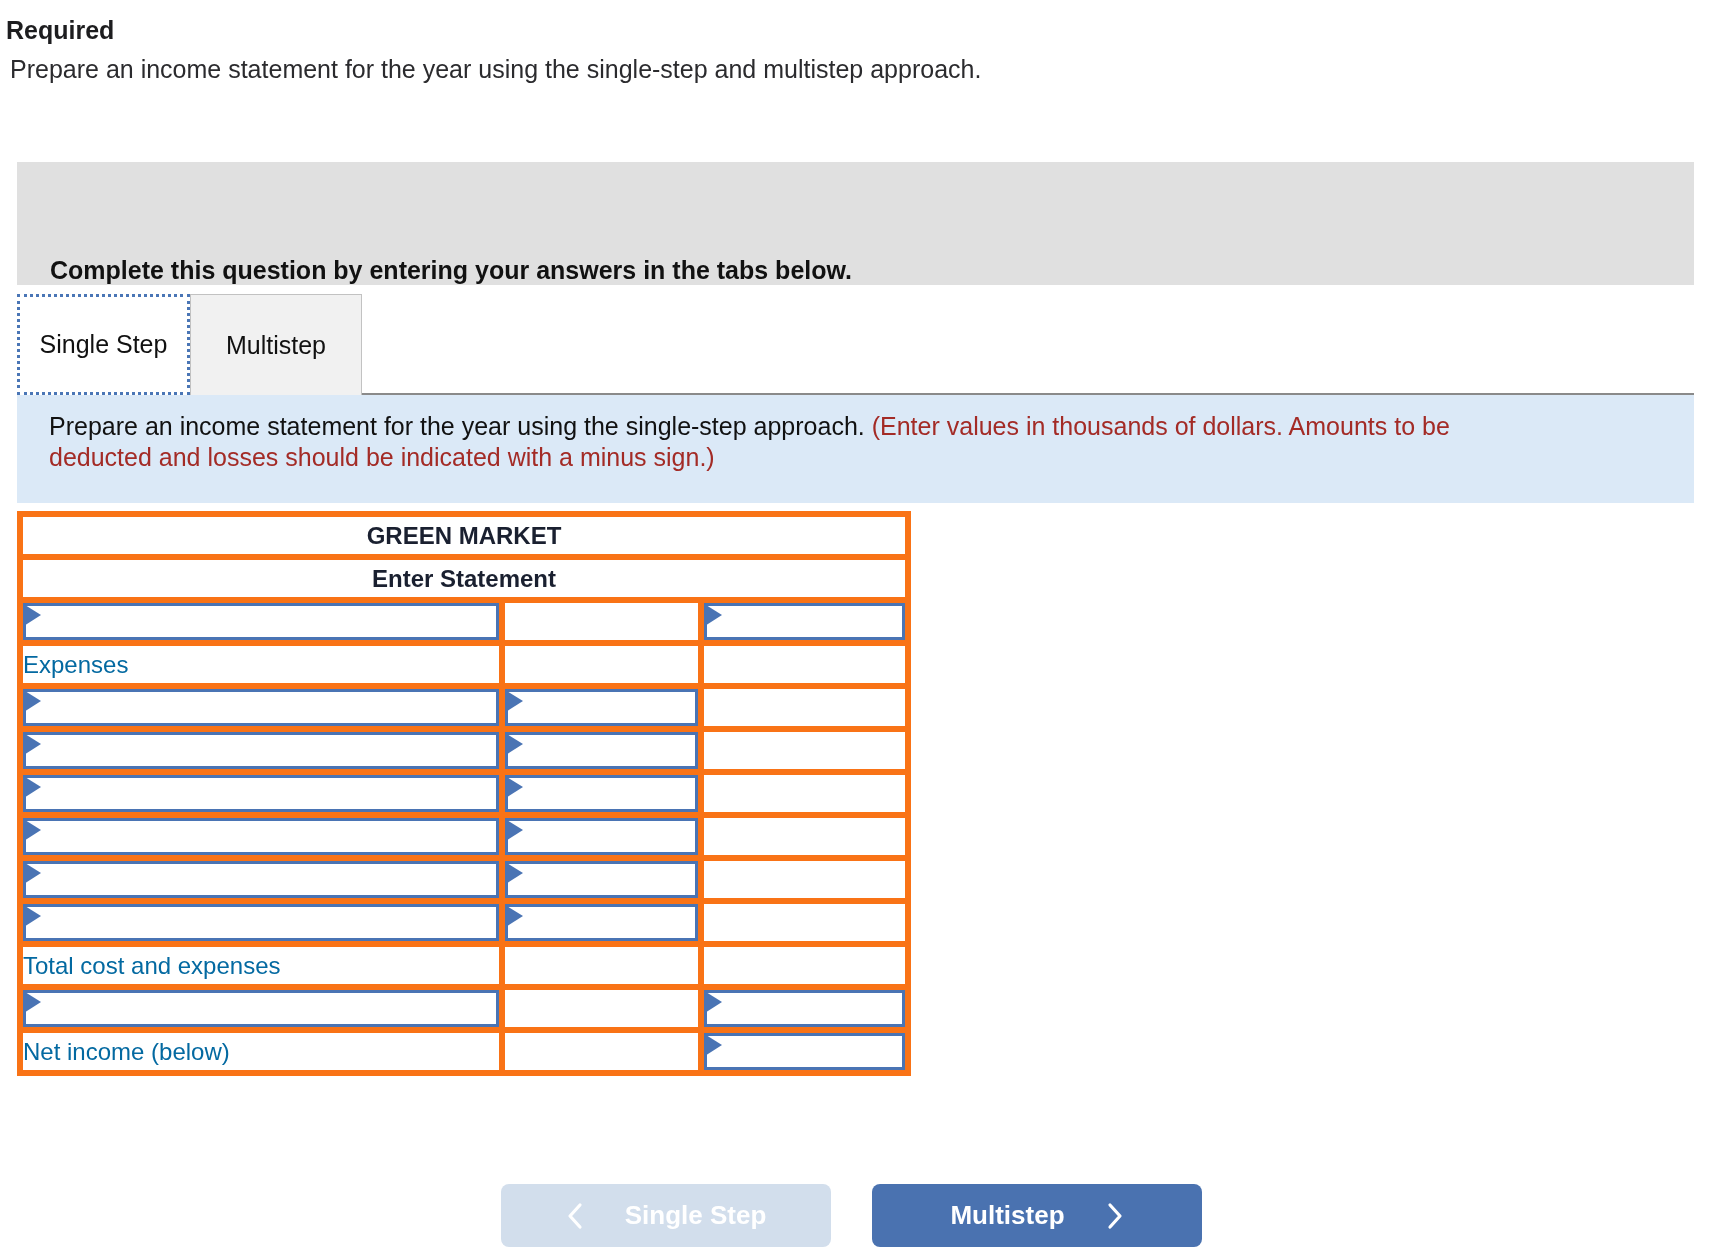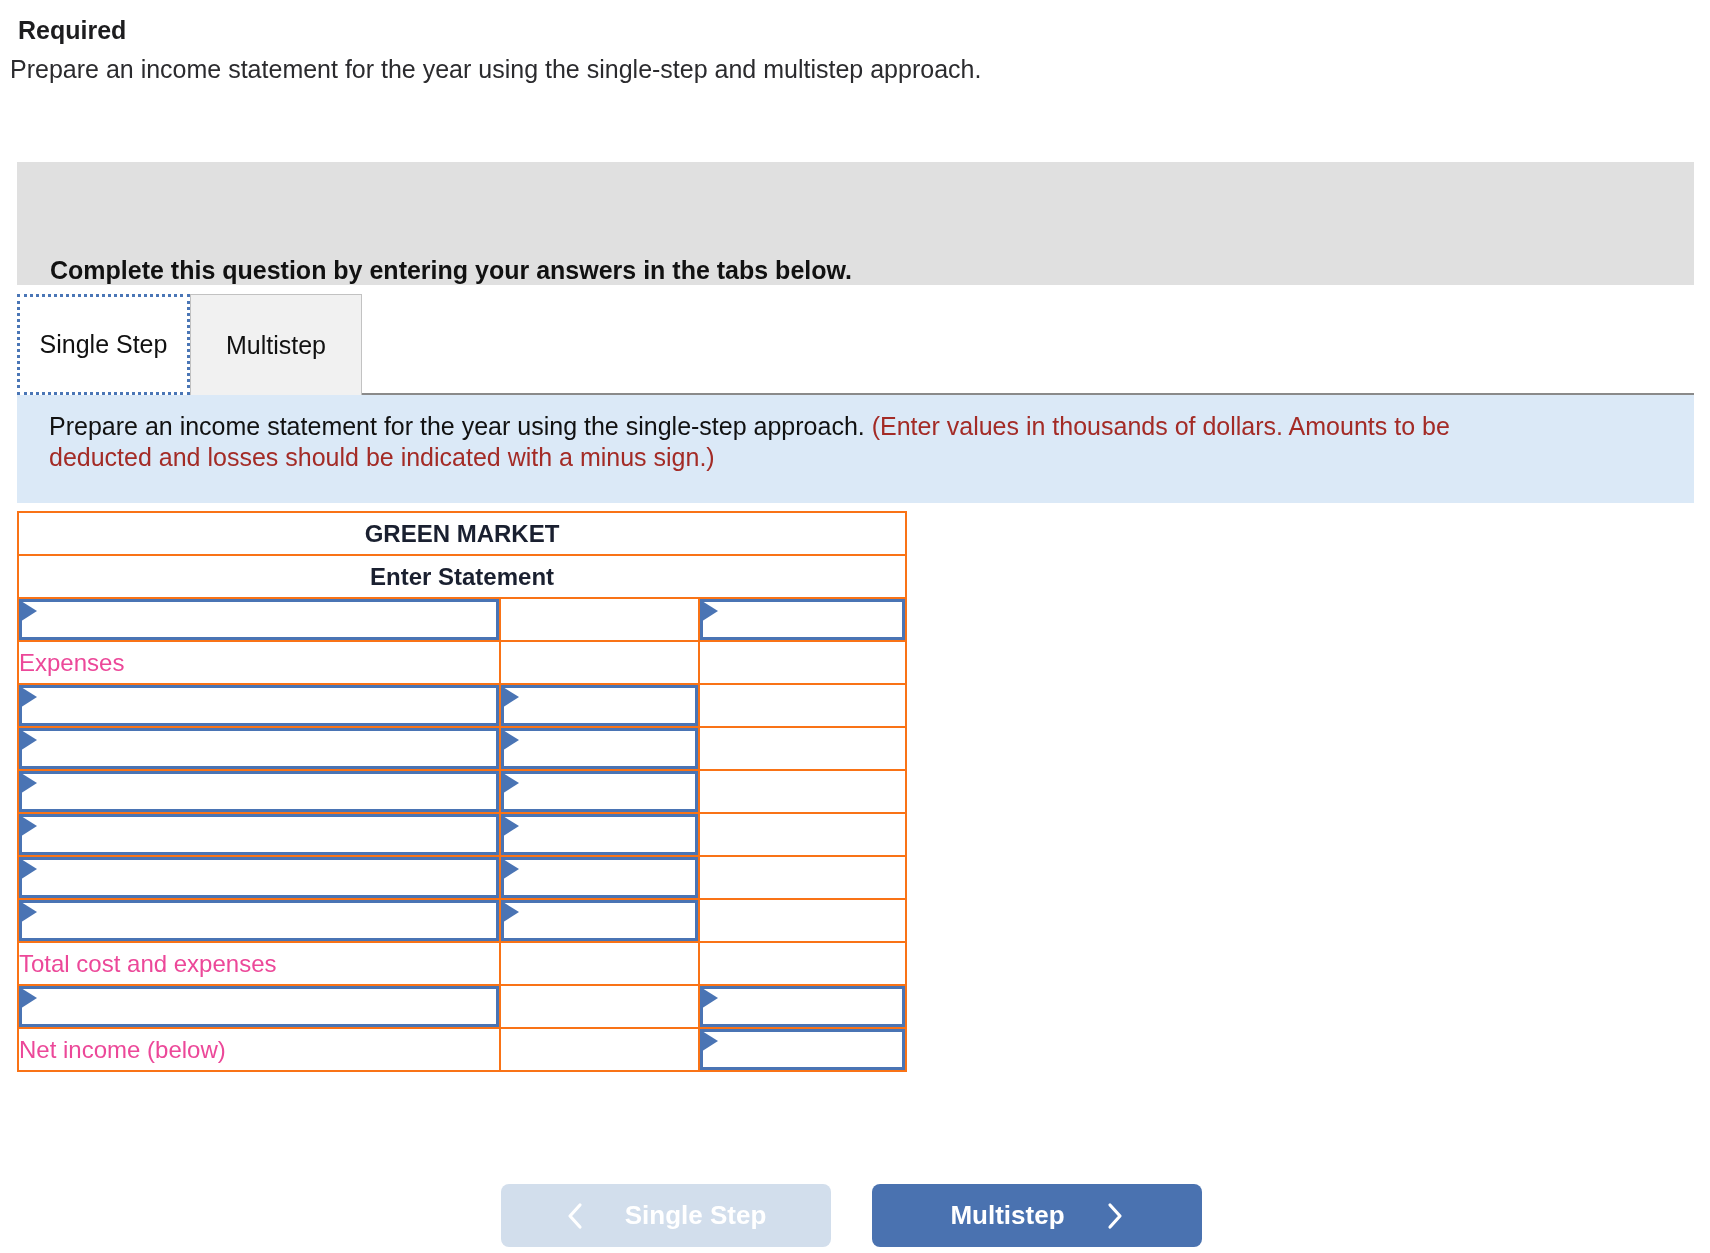--- a/index.html
+++ b/index.html
@@ -7,21 +7,21 @@
   body {
     width: 1710px; height: 1253px;
     font-family: "Liberation Sans", sans-serif;
     color: #202124;
     position: relative;
     overflow: hidden;
   }
   .page { width: 1710px; height: 1253px; position: relative; }
 
   
-  .required-heading { font-size: 25px; font-weight: bold; margin: 16px 0 0 18px; color: #1d1d1f; }
+  .required-heading { font-size: 25px; font-weight: bold; margin: 16px 0 0 6px; color: #1d1d1f; }
   .task-text { font-size: 25px; margin: 10px 0 0 10px; color: #2b2b2e; }
 
   
   .banner {
     margin: 78px 16px 0 17px;
     height: 123px;
     background: #e0e0e0;
     display: flex; align-items: flex-end;
     padding-left: 33px;
     font-size: 25px; font-weight: bold; color: #111;
@@ -68,37 +68,37 @@
   .instruction-note { color: #a32b26; }
 
   
   table.statement {
     margin: 8px 0 0 17px;
     border-collapse: collapse;
     table-layout: fixed;
     width: 888px;
   }
   table.statement td {
-    border: 2px solid #f97316;
+    border: 6px solid #f97316;
     height: 43px;
     padding: 0;
     position: relative;
     background: #fff;
   }
   td.hdr {
     background: #8aabdd;
     text-align: center;
     font-weight: bold;
     font-size: 24px;
     color: #1a2030;
     height: 44px;
   }
   td.label-cell {
     font-size: 24px;
-    color: #ec4899;
+    color: #0369a1;
     padding-left: 8px;
   }
   .input-box {
     position: absolute; top: 0; left: 0; right: 0; bottom: 0;
     border: 3px solid #4a74b4;
     background: #fff;
     cursor: text;
   }
   .cell-flag {
     position: absolute; top: -1px; left: -1px;

